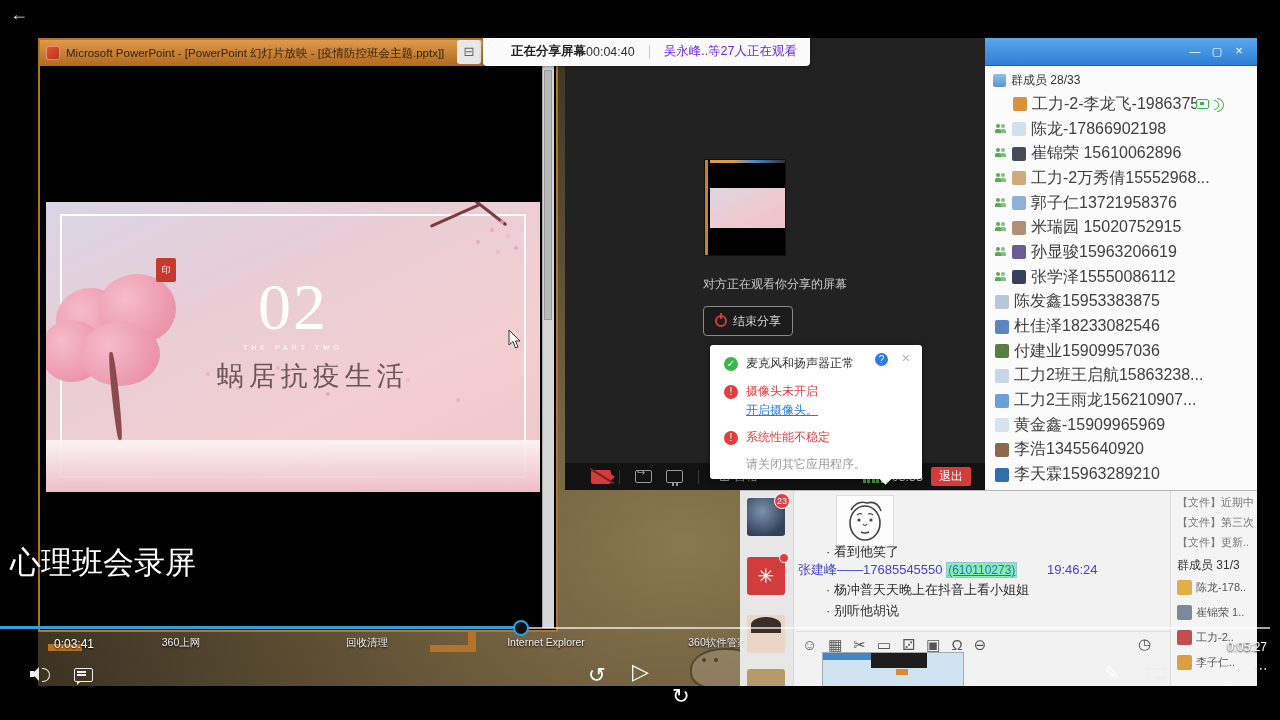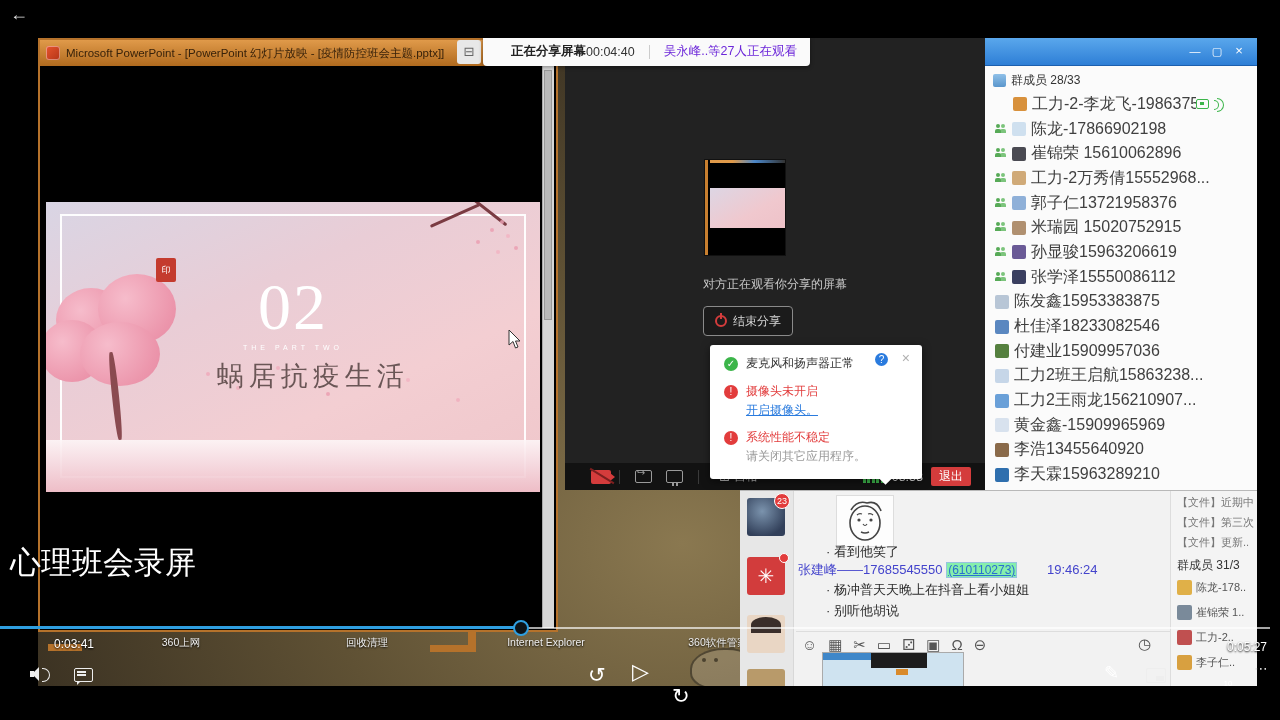--- a/index.html
+++ b/index.html
@@ -286,21 +286,21 @@
     </div>
     <div class="n-row" style="top:38px;">
       <span class="n-circle n-red">!</span>
       <span class="n-warn">摄像头未开启</span>
     </div>
     <div class="n-link abs" style="top:57px;">开启摄像头。</div>
     <div class="n-row" style="top:84px;">
       <span class="n-circle n-red">!</span>
       <span class="n-warn">系统性能不稳定</span>
     </div>
-    <div class="n-hint abs" style="top:103px;">请关闭其它应用程序。</div>
+    <div class="n-hint abs" style="top:111px;">请关闭其它应用程序。</div>
     <div id="n-help" class="abs">?</div>
     <div id="n-close" class="abs">×</div>
   </div>
 
   <div id="share-stub" class="abs">⊟</div>
   <div id="share-bar" class="abs">
     <span id="sb-status">正在分享屏幕</span>
     <span id="sb-time">00:04:40</span>
     <span id="sb-div"></span>
     <span id="sb-viewers">吴永峰..等27人正在观看</span>

